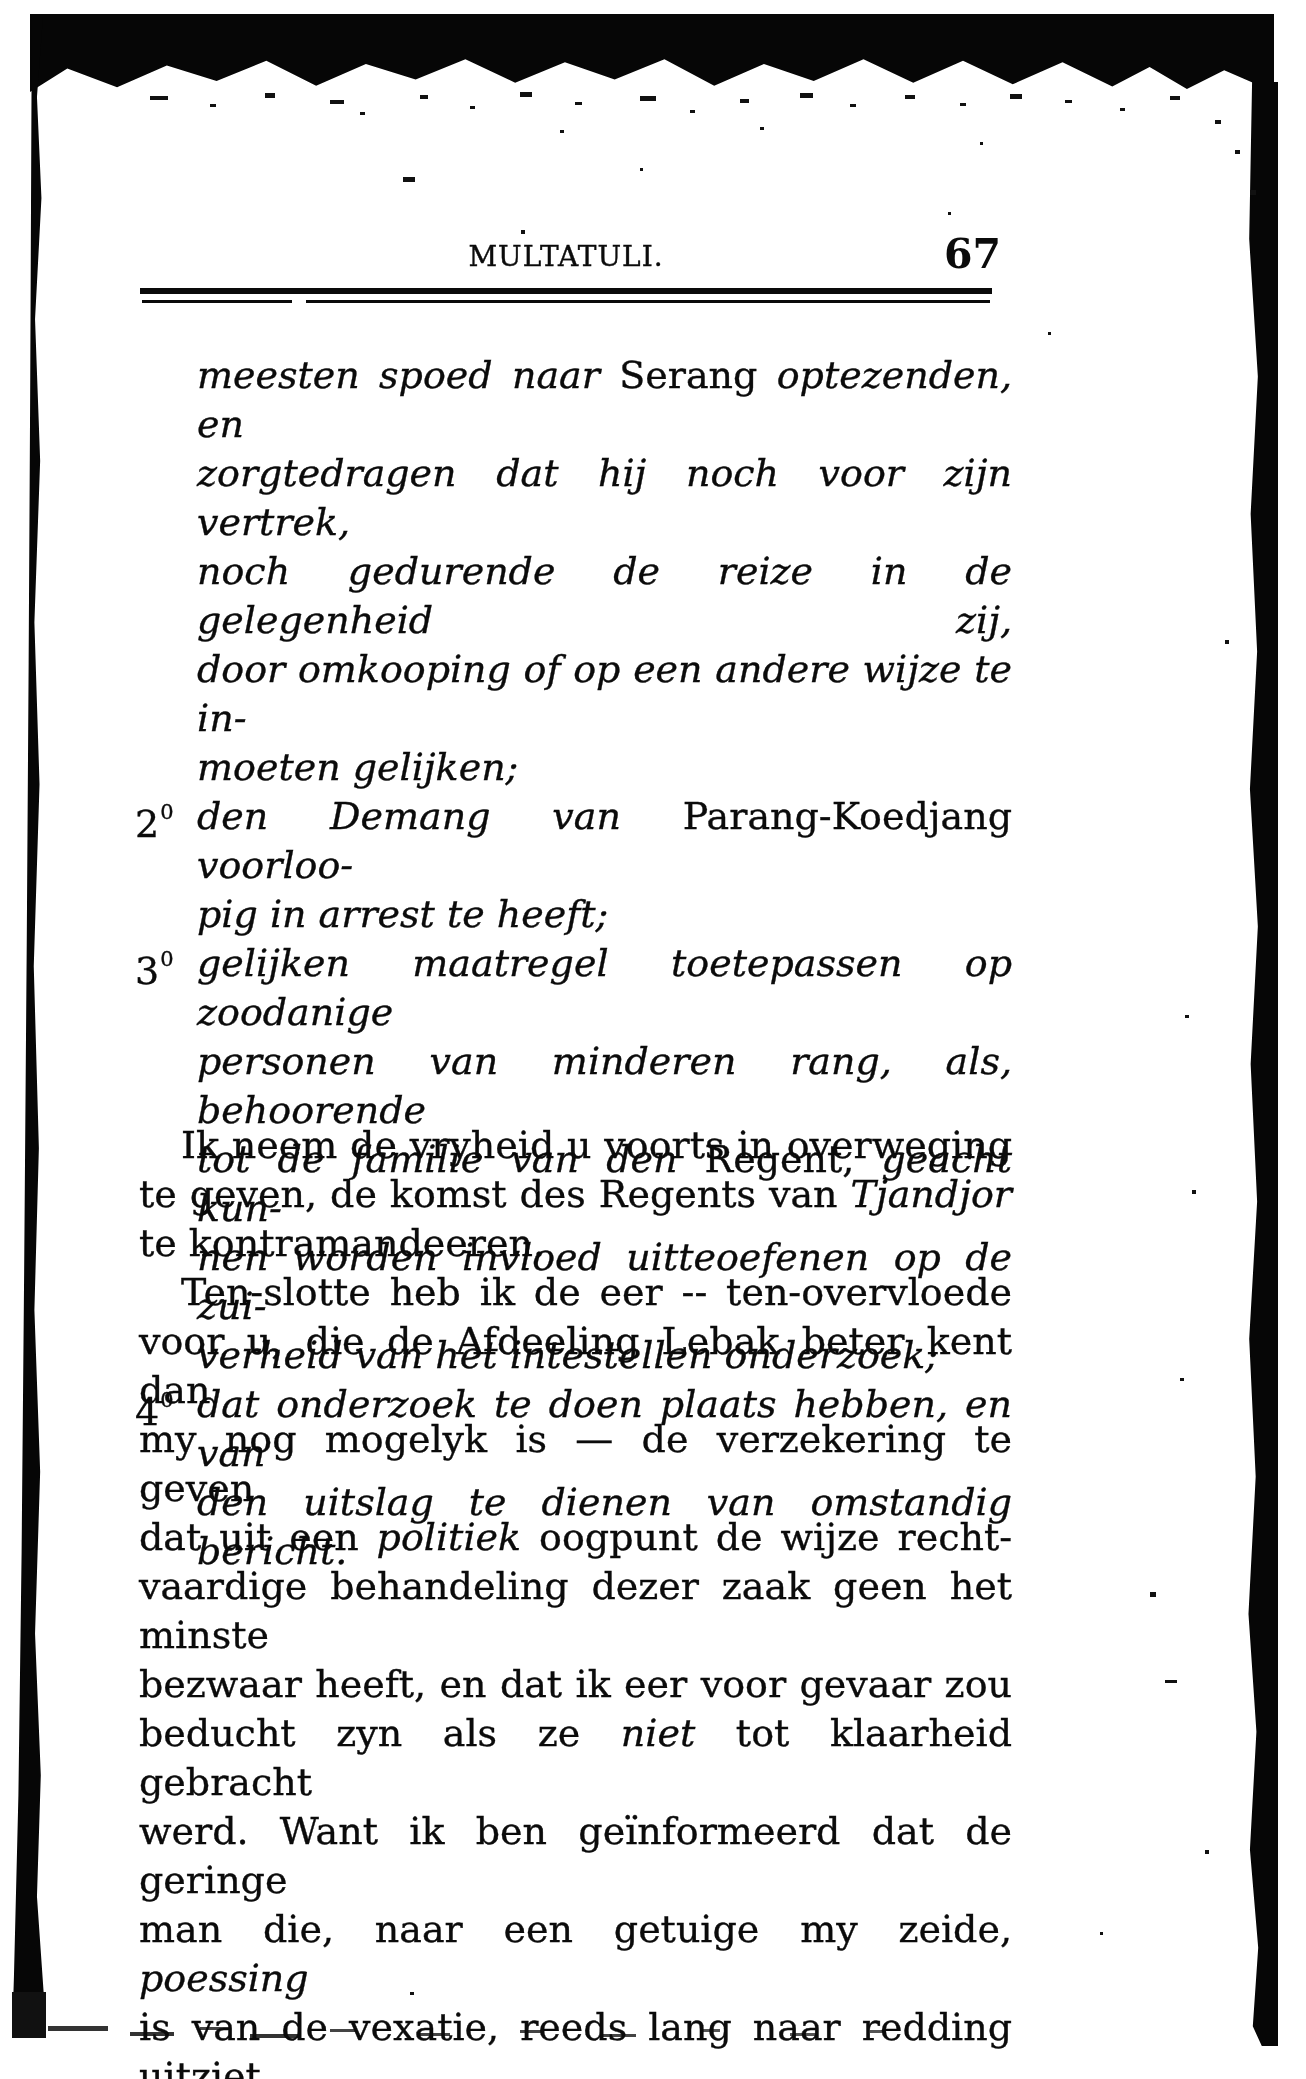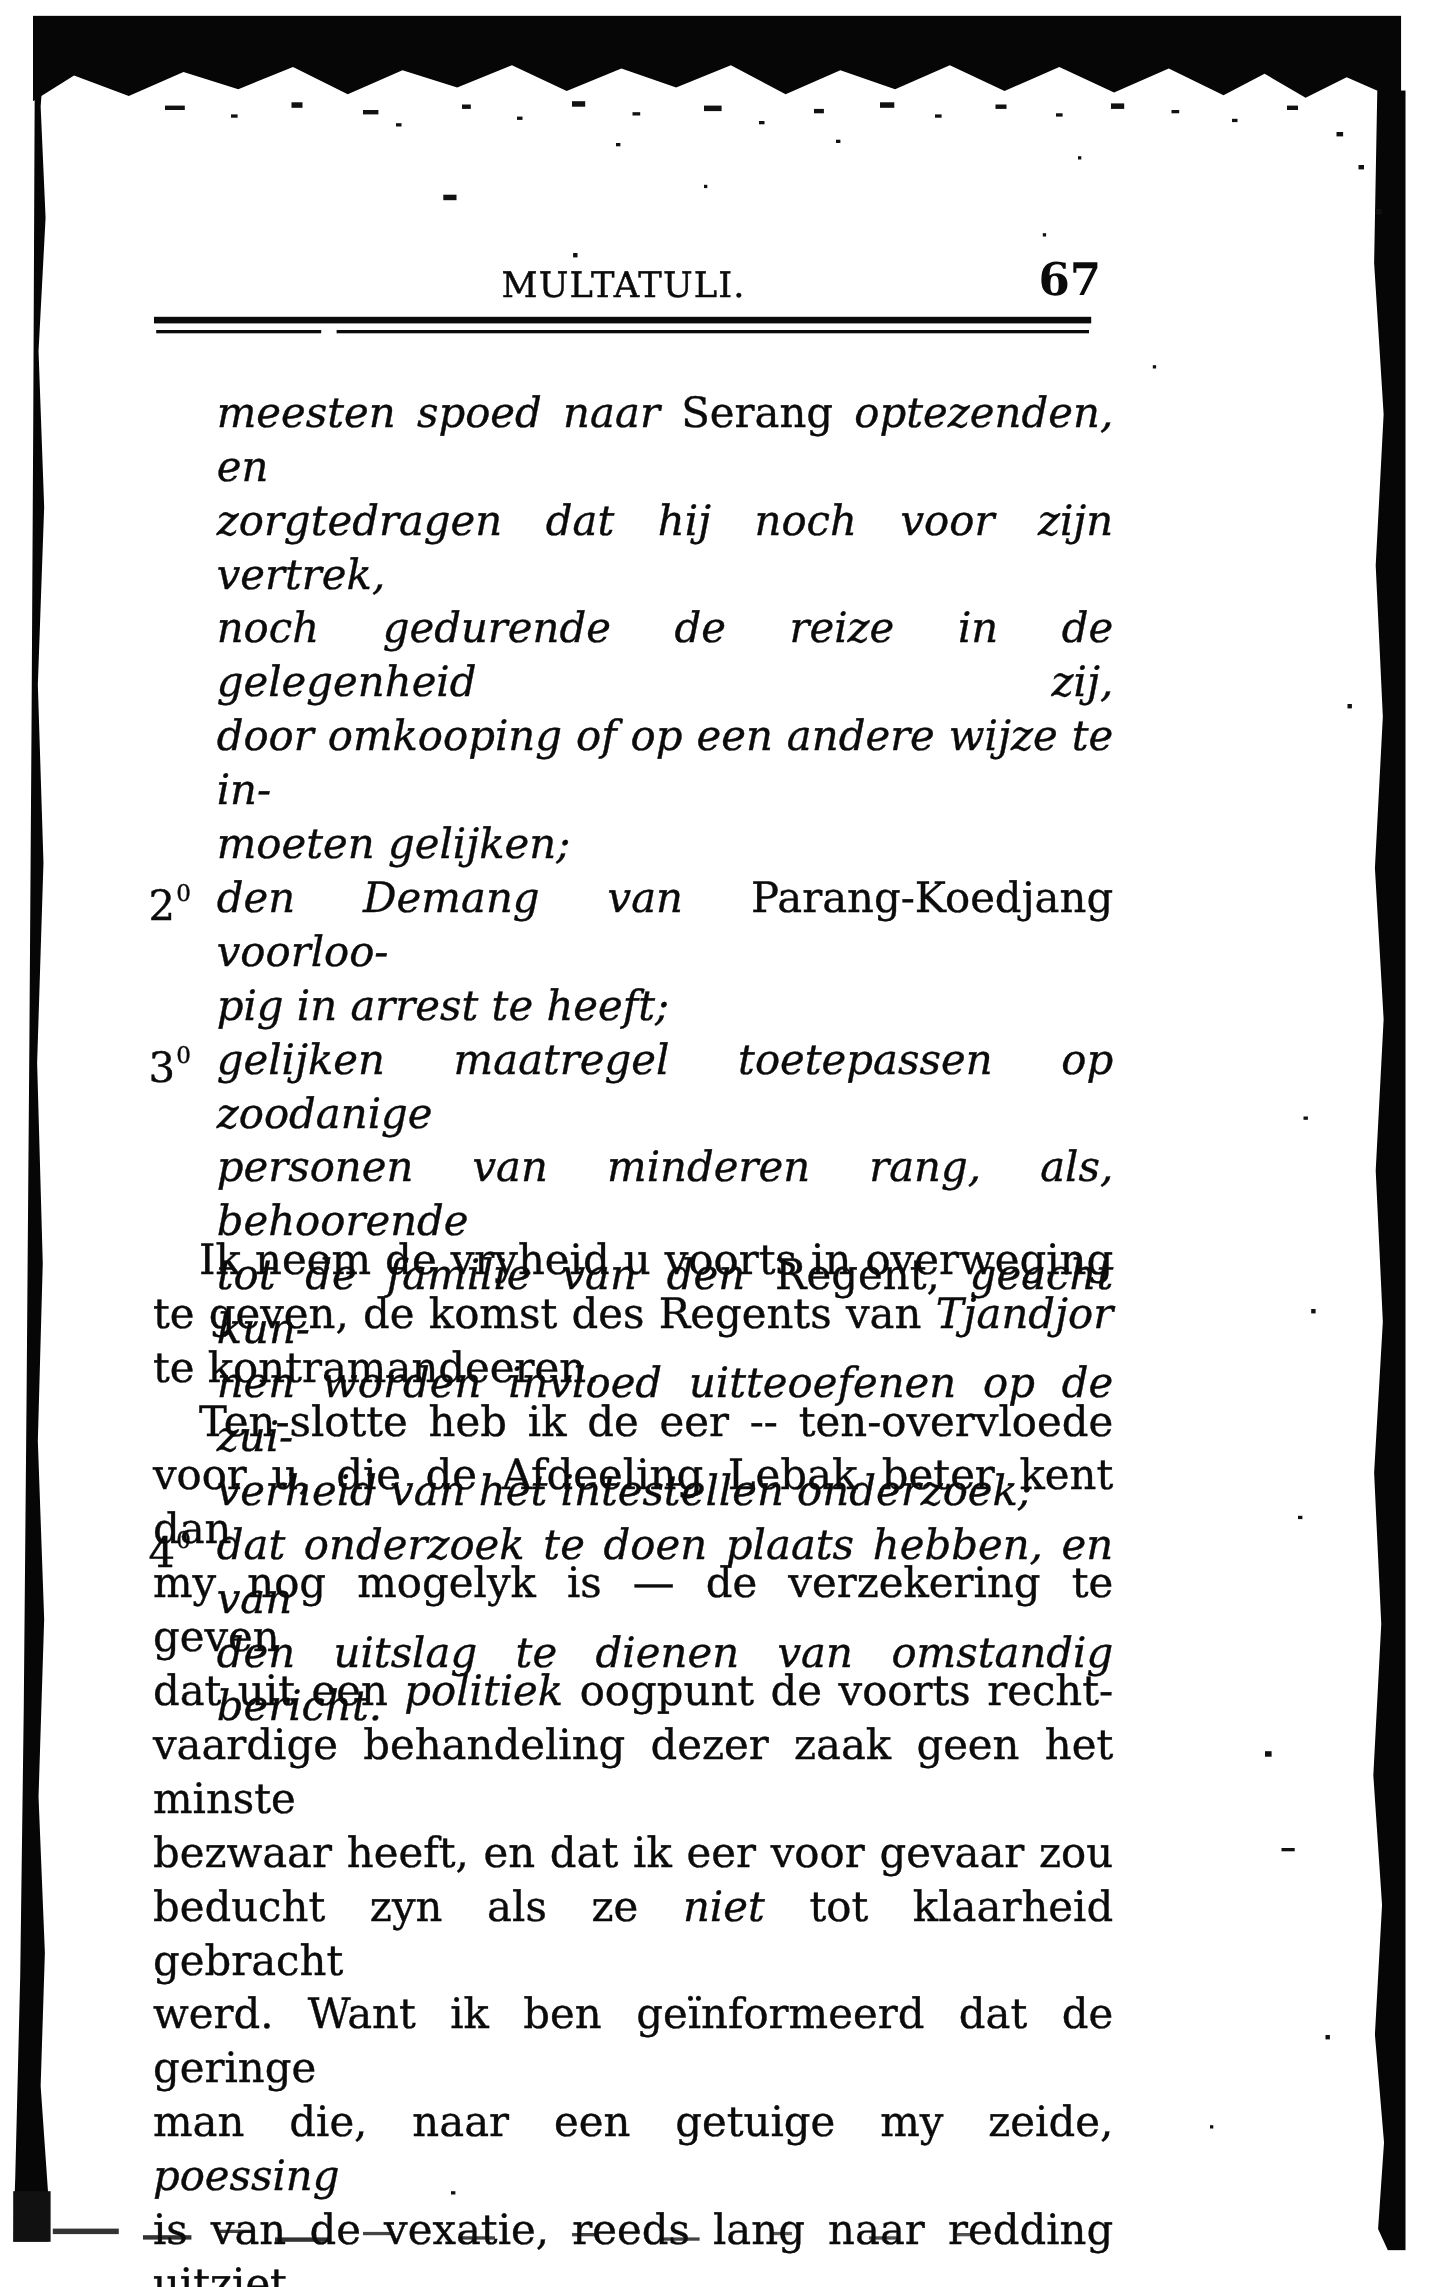--- a/index.html
+++ b/index.html
@@ -32,21 +32,21 @@
     position:absolute; left:1242px; top:82px; width:36px; height:1964px;
     background:#060606;
     clip-path:polygon(28% 0,100% 0,100% 100%,55% 100%,30% 99%,45% 95%,22% 90%,
       40% 84%,18% 78%,38% 71%,20% 64%,42% 57%,24% 50%,44% 43%,22% 36%,42% 29%,
       24% 22%,44% 15%,20% 8%,28% 0);
   }
   .sp{position:absolute; display:block; background:#111;}
   
   .running-title{
     position:absolute; left:456px; top:240px; width:220px;
-    font-size:32px; letter-spacing:1px; text-align:center;
+    font-size:28px; letter-spacing:1px; text-align:center;
     -webkit-text-stroke:0.4px #0b0b0b;
   }
   .page-number{
     position:absolute; left:944px; top:230px;
     font-size:41px; font-weight:bold;
   }
   .rule{position:absolute; background:#0a0a0a;}
   .rule-top{left:140px; top:288px; width:852px; height:6px;}
   .rule-bottom{left:142px; top:300px; width:848px; height:3px;}
   .rule-gap{position:absolute; left:292px; top:298px; width:14px; height:8px; background:#fff;}
@@ -175,21 +175,21 @@
   <div class="para-block" id="para-block">
       <div class="para">
         <div class="line first"><span>Ik neem de vryheid u voorts in overweging</span></div>
         <div class="line"><span>te geven, de komst des Regents van </span><span class="alt">Tjandjor</span></div>
         <div class="line nojust"><span>te kontramandeeren.</span></div>
       </div>
       <div class="para">
         <div class="line first"><span>Ten-slotte heb ik de eer -- ten-overvloede</span></div>
         <div class="line"><span>voor u, die de Afdeeling Lebak beter kent dan</span></div>
         <div class="line"><span>my nog mogelyk is — de verzekering te geven</span></div>
-        <div class="line"><span>dat uit een </span><span class="alt">politiek</span><span> oogpunt de voorts recht-</span></div>
+        <div class="line"><span>dat uit een </span><span class="alt">politiek</span><span> oogpunt de wijze recht-</span></div>
         <div class="line"><span>vaardige behandeling dezer zaak geen het minste</span></div>
         <div class="line"><span>bezwaar heeft, en dat ik eer voor gevaar zou</span></div>
         <div class="line"><span>beducht zyn als ze </span><span class="alt">niet</span><span> tot klaarheid gebracht</span></div>
         <div class="line"><span>werd. Want ik ben geïnformeerd dat de geringe</span></div>
         <div class="line"><span>man die, naar een getuige my zeide, </span><span class="alt">poessing</span></div>
         <div class="line"><span>is van de vexatie, reeds lang naar redding</span></div>
         <div class="line nojust"><span>uitziet.</span></div>
       </div>
     </div>
 

